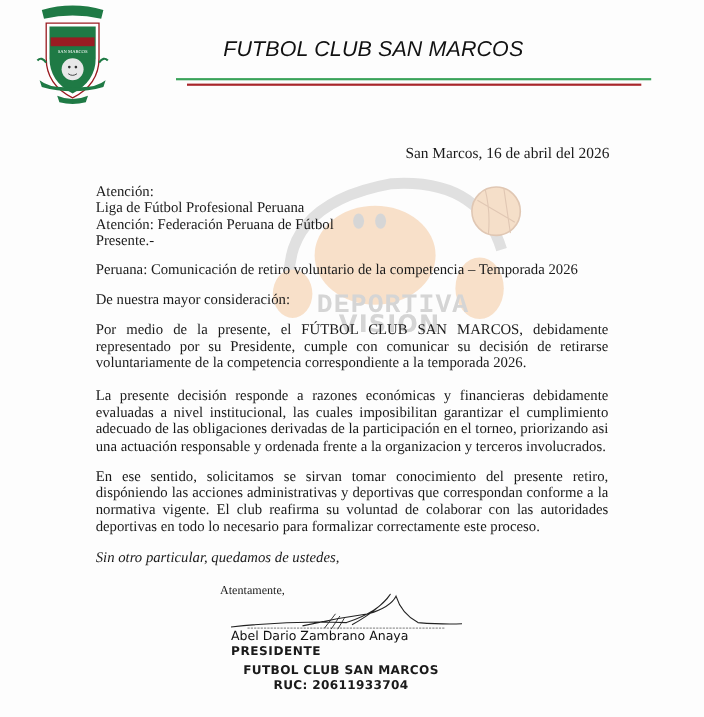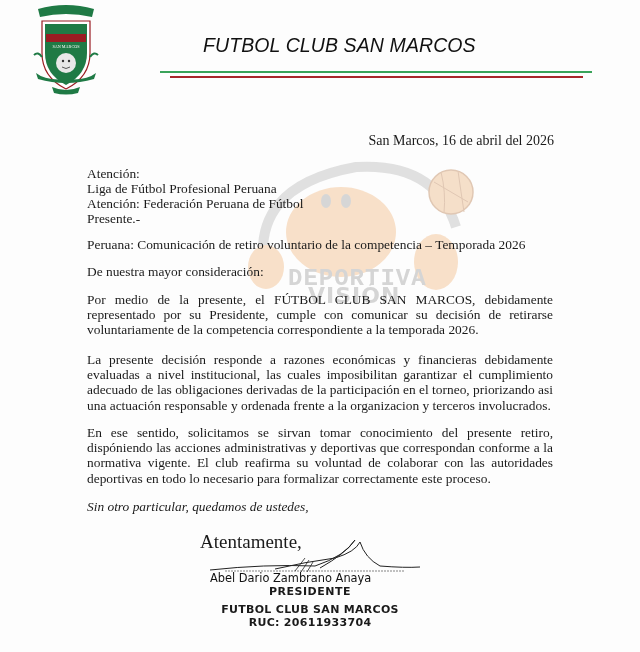--- a/index.html
+++ b/index.html
@@ -7,24 +7,24 @@
   .crest { position:absolute; left:32px; top:3px; width:68px; height:92px; }
   .club-title { position:absolute; left:203px; top:34px; font-family:"Liberation Sans", sans-serif; font-style:italic; font-size:19.5px; letter-spacing:0.1px; color:#111; }
   .line-green { position:absolute; left:160px; top:71px; width:432px; height:2px; background:#3aa35a; }
   .line-red { position:absolute; left:170px; top:76px; width:413px; height:2px; background:#a8262b; }
   .watermark { position:absolute; left:246px; top:157px; width:250px; height:160px; opacity:0.55; pointer-events:none; }
   .wm-text { position:absolute; font-family:"DejaVu Sans", sans-serif; font-weight:bold; letter-spacing:1px; color:#b5b5b5; }
   .date { position:absolute; right:86px; top:133px; font-weight:normal; font-size:14px; }
   .p { position:absolute; left:87px; width:466px; font-size:13.4px; line-height:15.2px; }
   .just { text-align:justify; text-align-last:left; }
   .bold { font-weight:normal; }
-  .atten { position:absolute; left:200px; top:531px; font-size:19px; }
+  .atten { position:absolute; left:200px; top:531px; font-size:11px; }
   .signature { position:absolute; left:205px; top:536px; width:220px; height:40px; }
   .sig-name { position:absolute; left:210px; top:571px; width:200px; font-family:"DejaVu Sans", sans-serif; font-weight:normal; font-size:11.4px; color:#111; }
-  .sig-role { position:absolute; left:210px; top:585px; width:200px; text-align:center; font-family:"DejaVu Sans", sans-serif; font-weight:bold; font-size:11px; letter-spacing:0.5px; }
+  .sig-role { position:absolute; left:210px; top:585px; width:200px; font-family:"DejaVu Sans", sans-serif; font-weight:bold; font-size:11px; letter-spacing:0.5px; }
   .sig-club { position:absolute; left:210px; top:603px; width:200px; text-align:center; font-family:"DejaVu Sans", sans-serif; font-weight:bold; font-size:11px; letter-spacing:0.3px; }
   .sig-ruc { position:absolute; left:210px; top:616px; width:200px; text-align:center; font-family:"DejaVu Sans", sans-serif; font-weight:bold; font-size:11px; letter-spacing:0.3px; }
 </style>
 </head>
 <body>
 
 <svg class="crest" viewBox="0 0 68 92">
   <path d="M6 6 Q34 -2 62 6 L60 14 Q34 8 8 14 Z" fill="#1f7a45"></path>
   <path d="M10 18 L58 18 L58 50 Q58 74 34 86 Q10 74 10 50 Z" fill="#ffffff" stroke="#9a1c22" stroke-width="1.2"></path>
   <path d="M13 21 L55 21 L55 50 Q55 71 34 82 Q13 71 13 50 Z" fill="#1f7a45"></path>

